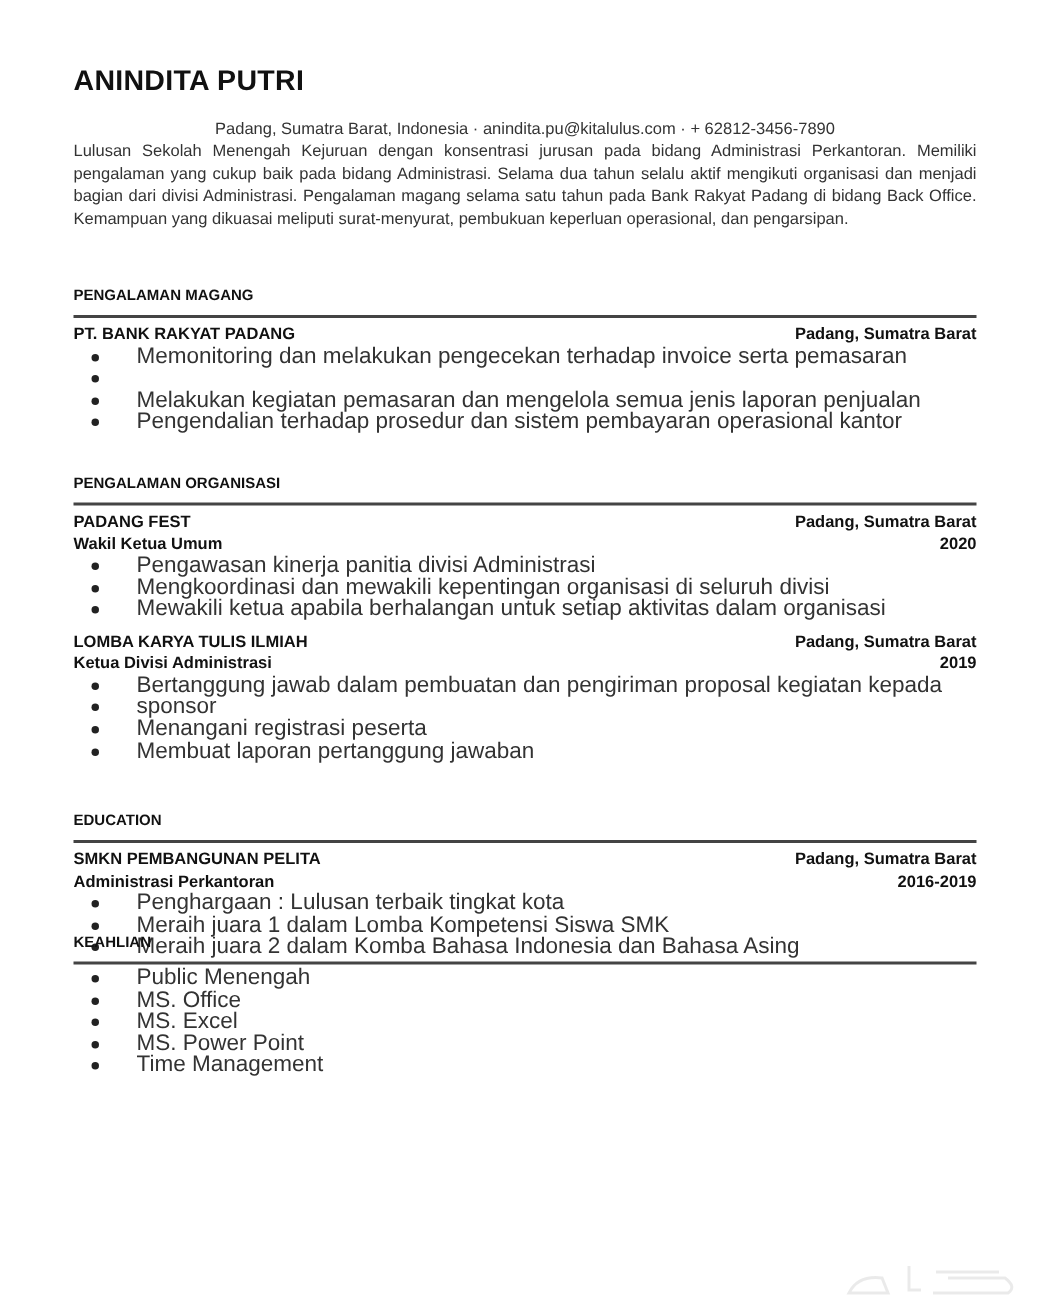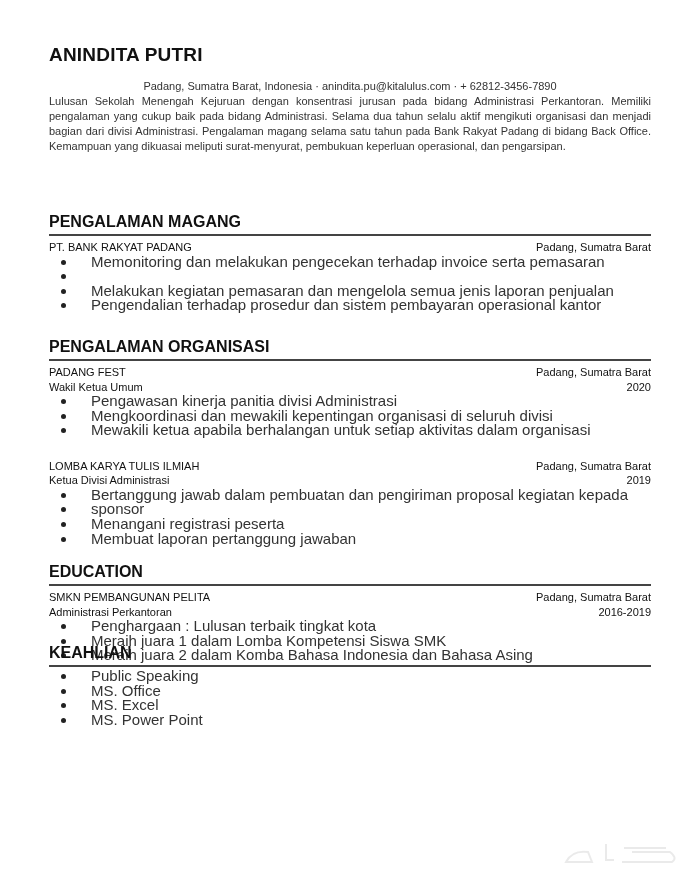--- a/index.html
+++ b/index.html
@@ -6,24 +6,24 @@
     body { width: 700px; height: 874px; position: relative; overflow: hidden;
            font-family: "Liberation Sans", "DejaVu Sans", sans-serif; color: #222; }
     .page { position: absolute; left: 49px; top: 0; width: 602px; }
     .name { position: absolute; left: 0; width: 602px; top: 44px; text-align: left;
             font-weight: bold; font-size: 19px; letter-spacing: 0.2px; color: #111; }
     .contact { position: absolute; left: 0; width: 602px; top: 68px; text-align: center;
                font-size: 11px; color: #333; margin-top: 12px; }
     .summary { position: absolute; left: 0; top: 94px; width: 602px; font-size: 11px;
                line-height: 15px; text-align: justify; color: #333; }
     .section { position: absolute; left: 0; width: 602px; }
-    .sec-title { font-weight: bold; font-size: 16px; color: #111; height: 15px; line-height: 15px; margin-top: 24px; }
+    .sec-title { font-weight: bold; font-size: 10px; color: #111; height: 15px; line-height: 15px; }
     .sec-rule { height: 2px; background: #444; margin-top: 5px; }
     .entry { margin-top: 4px; }
-    .row { display: flex; justify-content: space-between; font-weight: normal; font-size: 11px;
+    .row { display: flex; justify-content: space-between; font-weight: bold; font-size: 11px;
            color: #111; height: 14.5px; line-height: 14.5px; }
     ul { list-style: none; margin: 0; padding: 0; }
     li { position: relative; padding-left: 42px; font-size: 15px; color: #333;
          height: 14.6px; line-height: 14.6px; }
     li .dot { position: absolute; left: 12px; top: 5px; width: 5px; height: 5px;
               border-radius: 50%; background: #222; }
     .watermark { position: absolute; left: 562px; top: 838px; width: 120px; height: 30px;
                  color: #eaeaea; font-size: 26px; font-weight: bold; letter-spacing: 4px;
                  opacity: 0.8; }
   </style>
@@ -63,21 +63,21 @@
       <div class="row">
           <span>Wakil Ketua Umum</span>
           <span>2020</span>
         </div>
       <ul>
         <li><span class="dot"></span><span>Pengawasan kinerja panitia divisi Administrasi</span></li>
         <li><span class="dot"></span><span>Mengkoordinasi dan mewakili kepentingan organisasi di seluruh divisi</span></li>
         <li><span class="dot"></span><span>Mewakili ketua apabila berhalangan untuk setiap aktivitas dalam organisasi</span></li>
       </ul>
     </div>
-    <div class="entry" style="margin-top:21px;">
+    <div class="entry" style="margin-top:7px;">
       <div class="row">
           <span>LOMBA KARYA TULIS ILMIAH</span>
           <span>Padang, Sumatra Barat</span>
         </div>
       <div class="row">
           <span>Ketua Divisi Administrasi</span>
           <span>2019</span>
         </div>
       <ul>
         <li><span class="dot"></span><span>Bertanggung jawab dalam pembuatan dan pengiriman proposal kegiatan kepada sponsor</span></li>
@@ -105,24 +105,25 @@
         <li><span class="dot"></span><span>Meraih juara 1 dalam Lomba Kompetensi Siswa SMK</span></li>
         <li><span class="dot"></span><span>Meraih juara 2 dalam Komba Bahasa Indonesia dan Bahasa Asing</span></li>
       </ul>
     </div>
   </div>
 
   <div class="section" style="top:621px;">
     <div class="sec-title">KEAHLIAN</div>
     <div class="sec-rule"></div>
     <ul style="margin-top:2px;">
-      <li><span class="dot"></span><span>Public Speaking</span></li>
+      <li><span class="dot"></span><span>Public Menengah</span></li>
       <li><span class="dot"></span><span>MS. Office</span></li>
       <li><span class="dot"></span><span>MS. Excel</span></li>
       <li><span class="dot"></span><span>MS. Power Point</span></li>
+      <li><span class="dot"></span><span>Time Management</span></li>
     </ul>
   </div>
 </div>
 
 <div class="watermark">
   <svg width="120" height="30" viewBox="0 0 120 30">
     <g fill="none" stroke="#e6e6e6" stroke-width="2">
       <path d="M4 24 Q10 12 26 14 L30 24 Z"></path>
       <path d="M44 6 L44 22 L52 22"></path>
       <path d="M60 24 L110 24 Q116 20 108 14 L70 14"></path>

